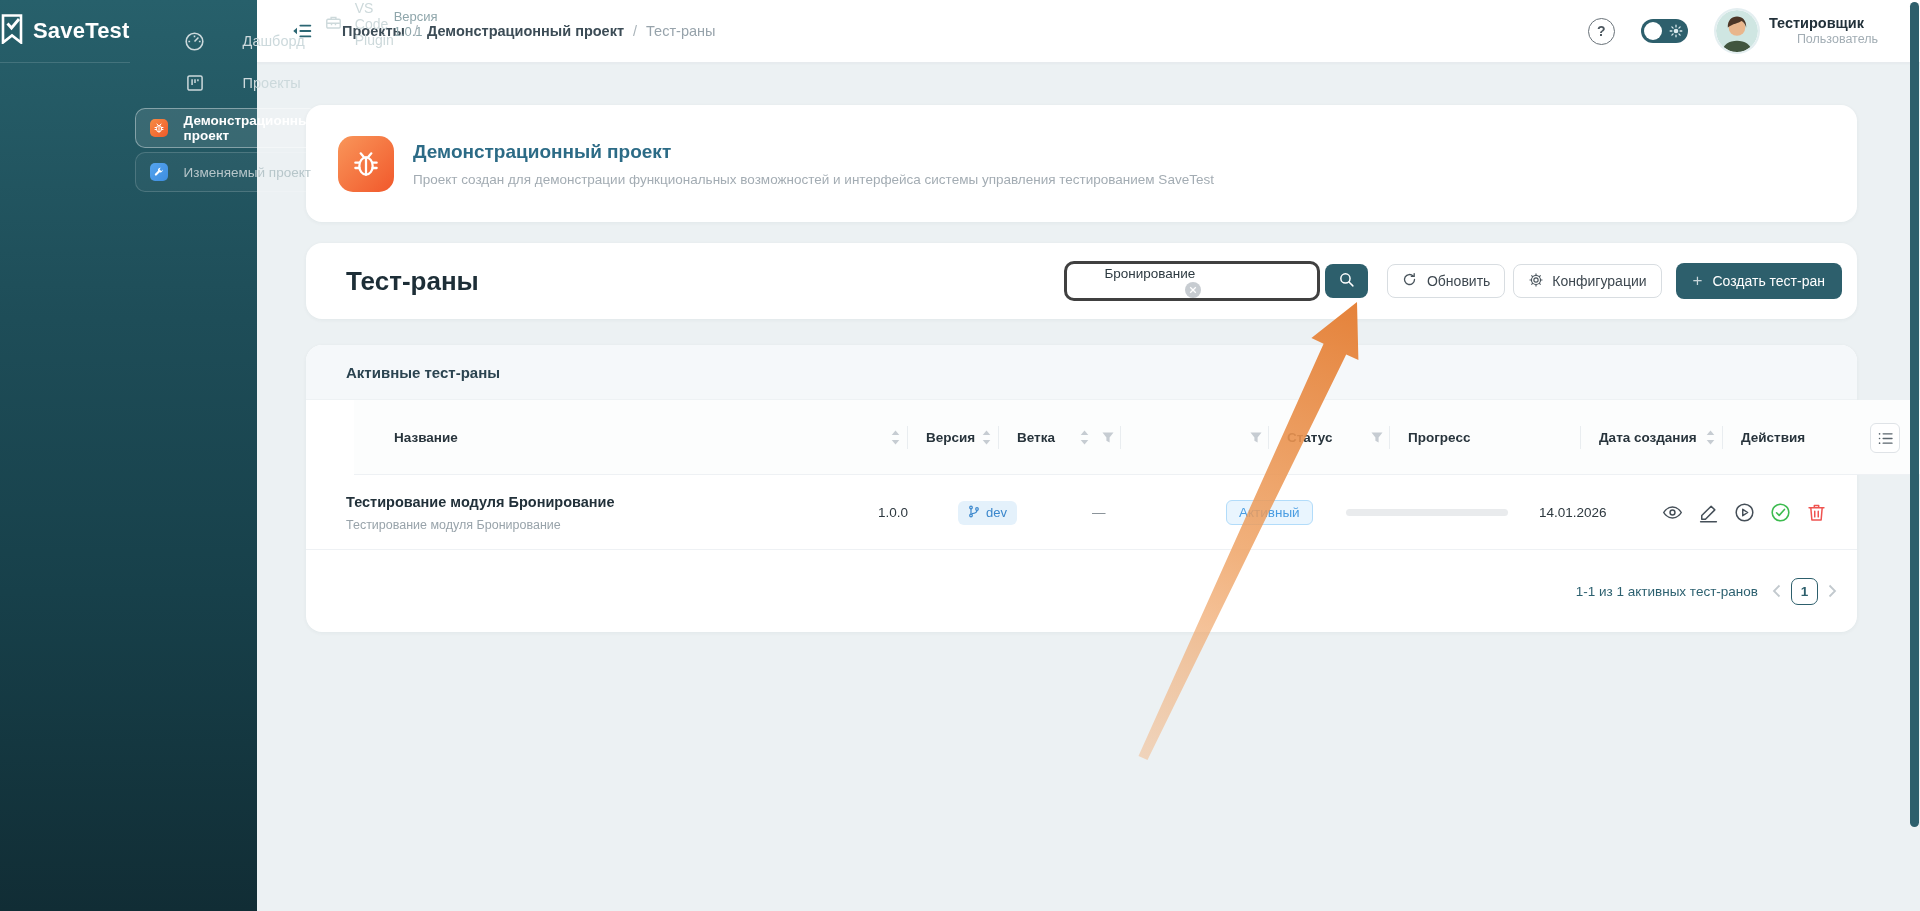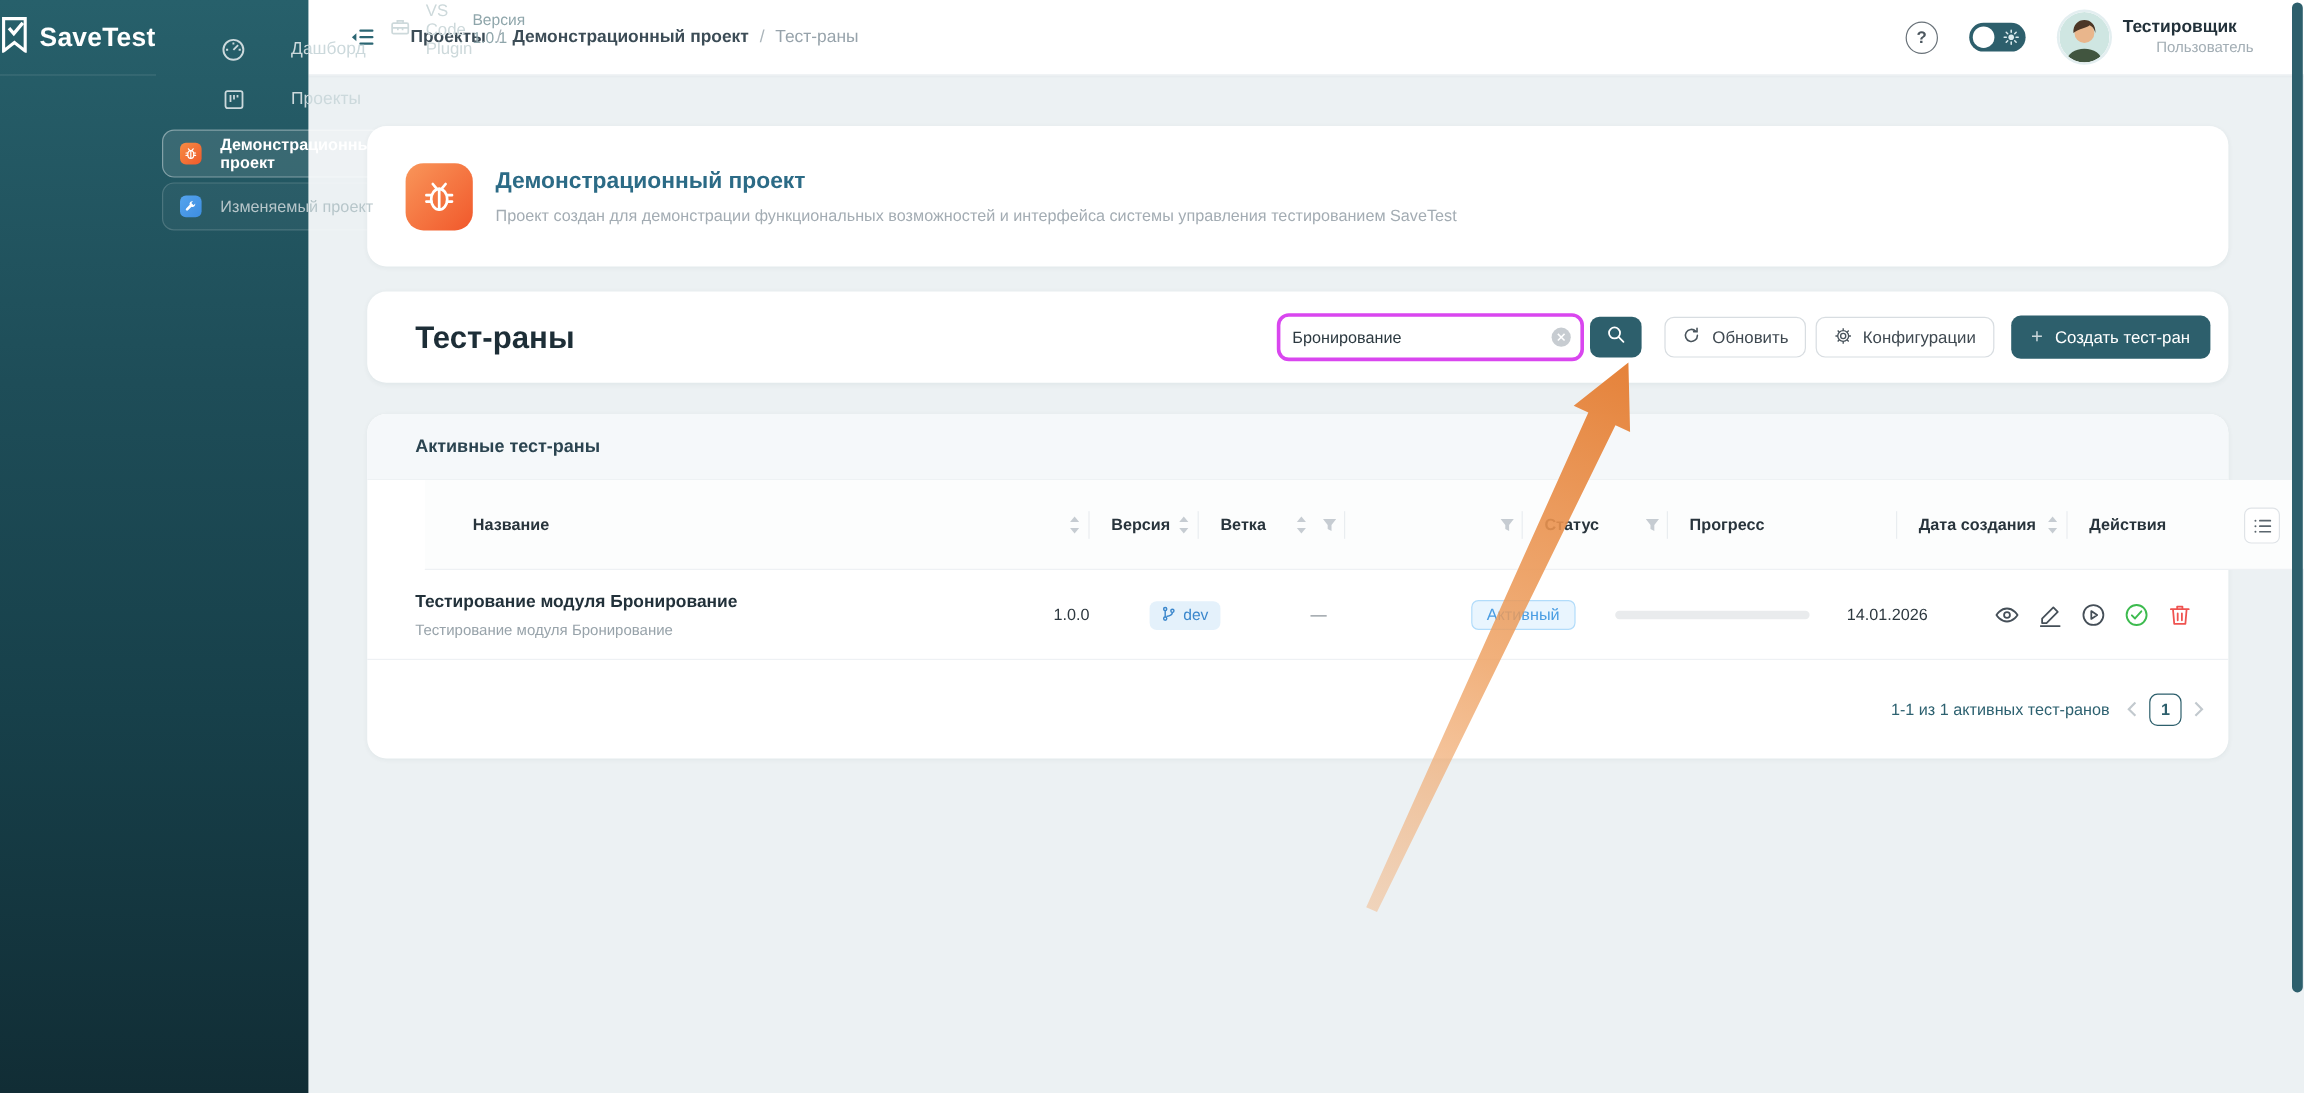--- a/index.html
+++ b/index.html
@@ -61,22 +61,22 @@
   .project-card { top:42px; height:117px; display:flex; align-items:center; padding:0 32px; }
   .proj-icon-big { width:56px; height:56px; border-radius:15px; background:linear-gradient(135deg,#f9965a,#f1582b);
     display:flex; align-items:center; justify-content:center; flex:none; }
   .proj-text { margin-left:19px; }
   .proj-title { font-size:19px; font-weight:bold; color:#2c6b86; margin-bottom:9px; }
   .proj-desc { font-size:13.5px; color:#a3acb3; }
 
   .toolbar-card { top:180px; height:76px; display:flex; align-items:center; padding:0 15px 0 40px; }
   .page-title { font-size:26px; font-weight:bold; color:#1d2e37; }
   .toolbar-right { margin-left:auto; display:flex; align-items:center; }
-  .search-wrap { width:256px; height:40px; border:3px solid #d946ef; border-radius:10px; background:#fff;
-    display:flex; align-items:center; padding:0 8px 0 10px; }
+  .search-wrap { width:256px; height:40px; border:3px solid #404040; border-radius:10px; background:#fff;
+    display:flex; align-items:center; padding:0 8px 0 10px;flex-direction:column; }
   .search-input { flex:1; border:none; outline:none; font-size:13.5px; color:#2c3940;
     font-family:"Liberation Sans",sans-serif; background:transparent; min-width:0; }
   .clear-btn { width:16px; height:16px; border-radius:50%; background:#c7ccd1; color:#fff; flex:none;
     display:flex; align-items:center; justify-content:center; font-size:10px; cursor:pointer; }
   .search-btn { margin-left:5px; width:43px; height:34px; background:#2d5f6c; border-radius:8px;
     display:flex; align-items:center; justify-content:center; cursor:pointer; flex:none; }
   .btn { height:34px; border:1px solid #d8dde1; border-radius:8px; background:#fff; display:flex;
     align-items:center; gap:8px; padding:0 14px; font-size:14px; color:#3e4850; cursor:pointer; flex:none; }
   .btn-refresh { margin-left:19px;gap:10px; }
   .btn-config { margin-left:8px; }

